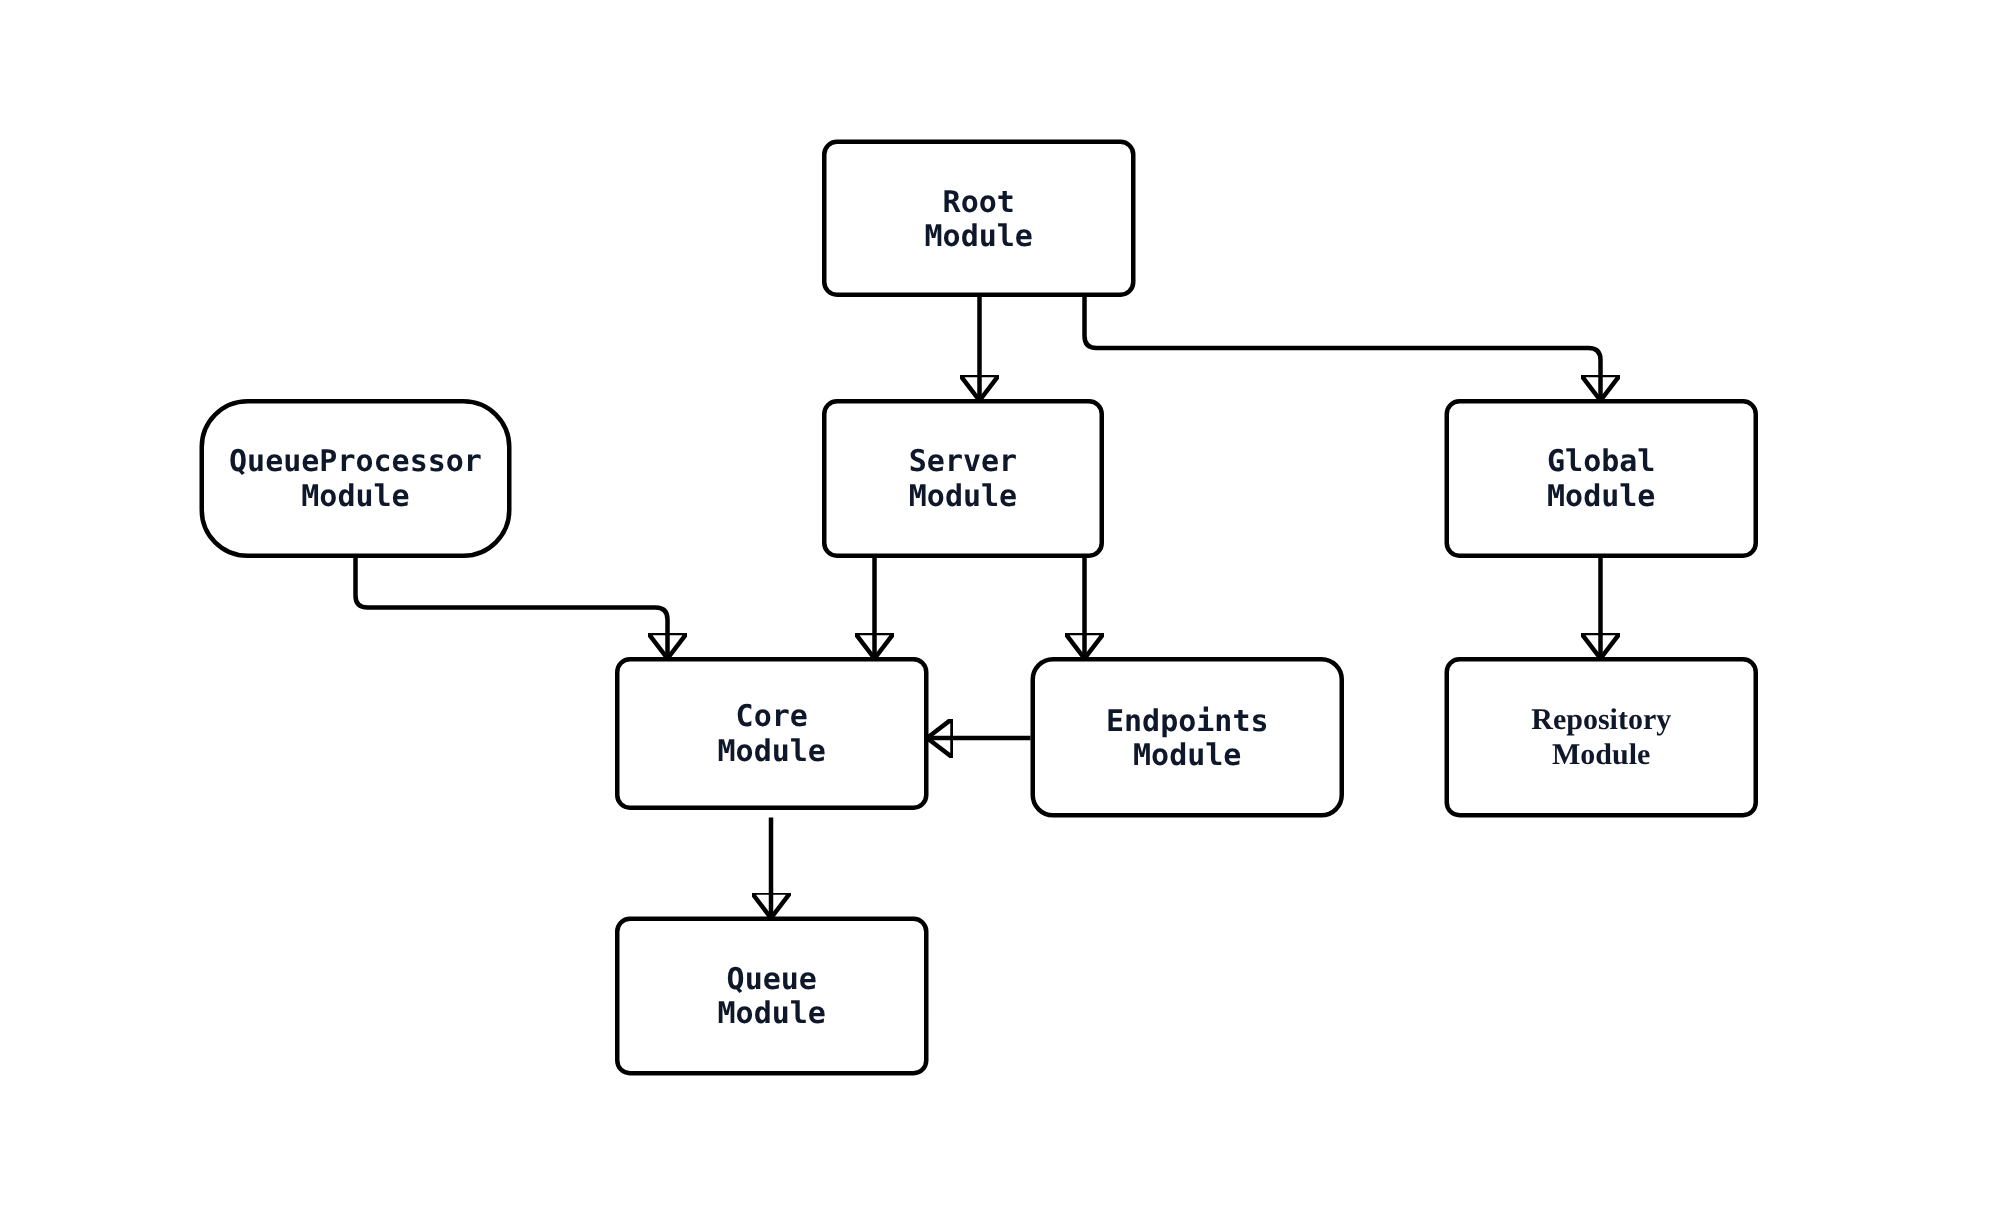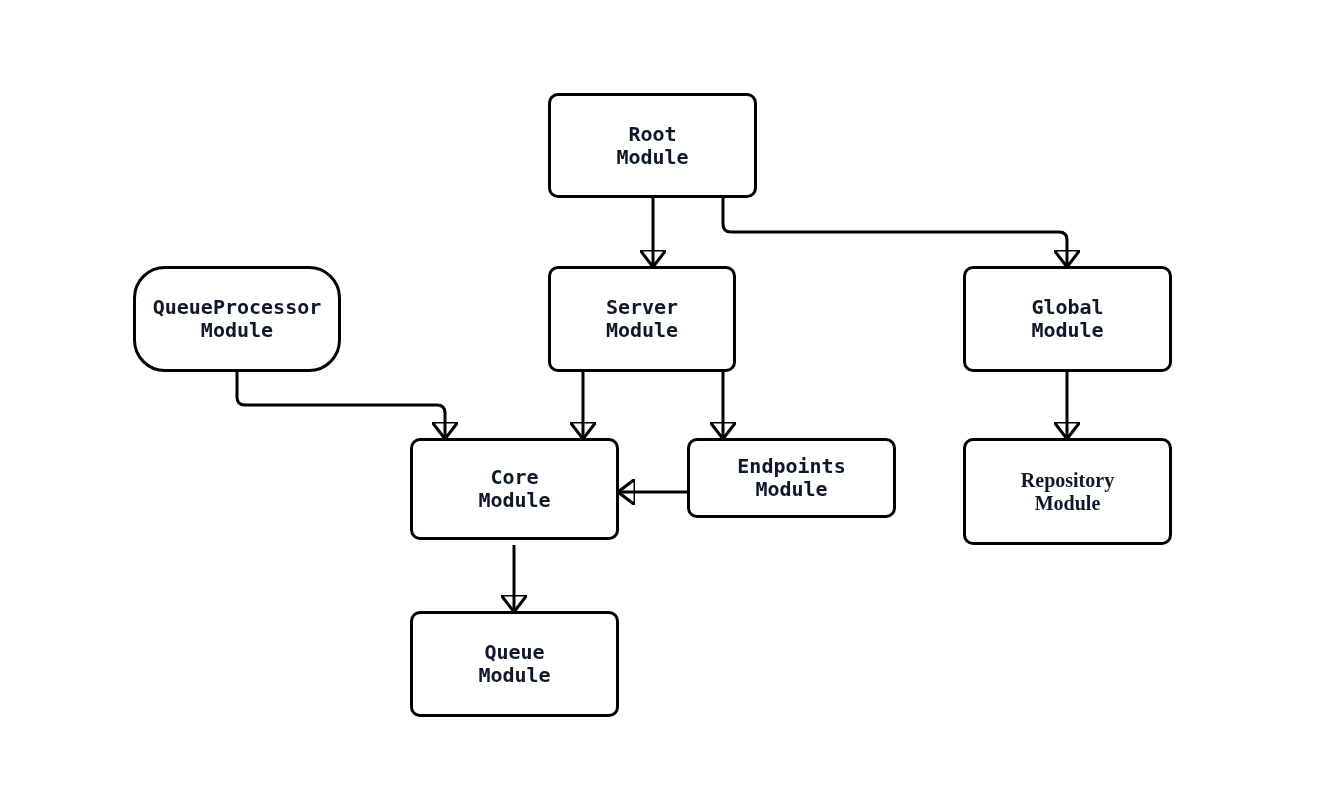--- a/index.html
+++ b/index.html
@@ -42,21 +42,21 @@
     line-height: 23px;
     color: #0f172a;
     white-space: pre-line;
   }
   
   .n-root          { left: 548px;  top: 93px;  width: 209px; height: 105px; }
   .n-queueprocessor{ left: 133px;  top: 266px; width: 208px; height: 106px; border-radius: 32px; }
   .n-server        { left: 548px;  top: 266px; width: 188px; height: 106px; }
   .n-global        { left: 963px;  top: 266px; width: 209px; height: 106px; }
   .n-core          { left: 410px;  top: 438px; width: 209px; height: 102px; }
-  .n-endpoints     { left: 687px;  top: 438px; width: 209px; height: 80px; }
+  .n-endpoints     { left: 687px;  top: 438px; width: 209px; height: 107px; border-radius: 15px; }
   .n-repository    { left: 963px;  top: 438px; width: 209px; height: 107px; font-family: Liberation Serif, serif; }
   .n-queue         { left: 410px;  top: 611px; width: 209px; height: 106px; }
 </style>
 </head>
 <body>
 
 <div class="canvas">
 
   <svg class="edges" viewBox="0 0 1337 809" xmlns="http://www.w3.org/2000/svg">
     <defs>

